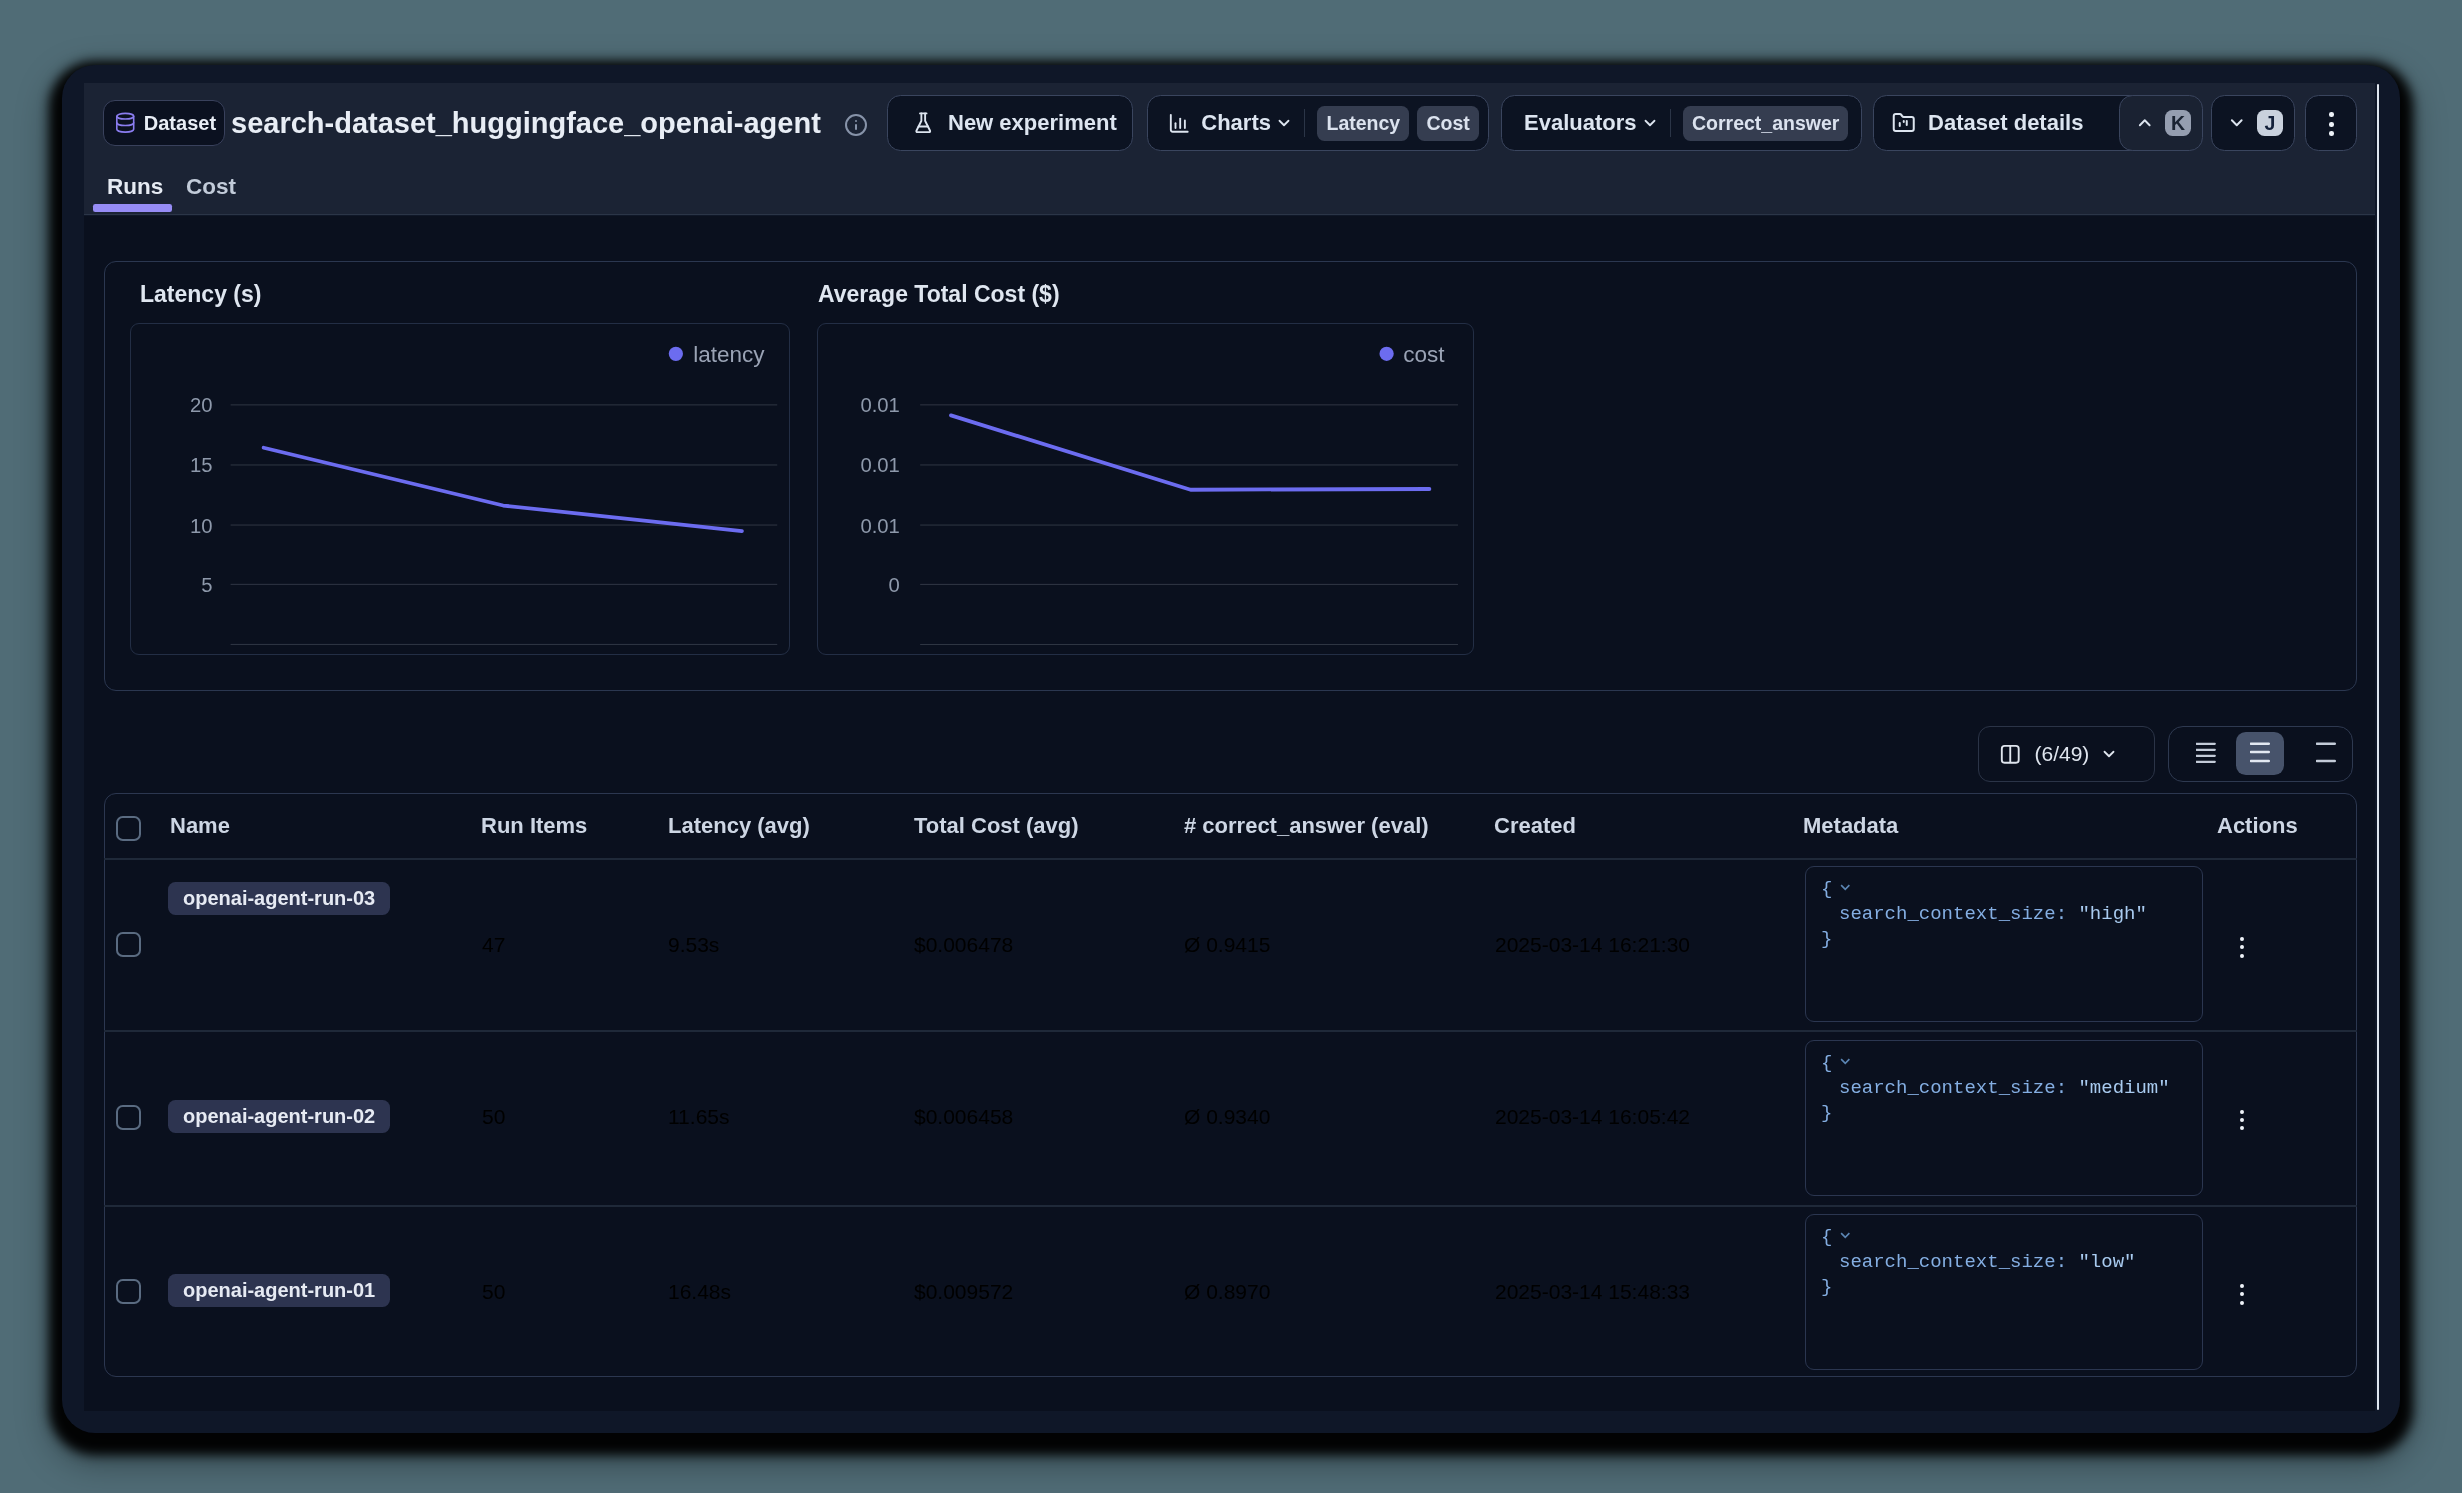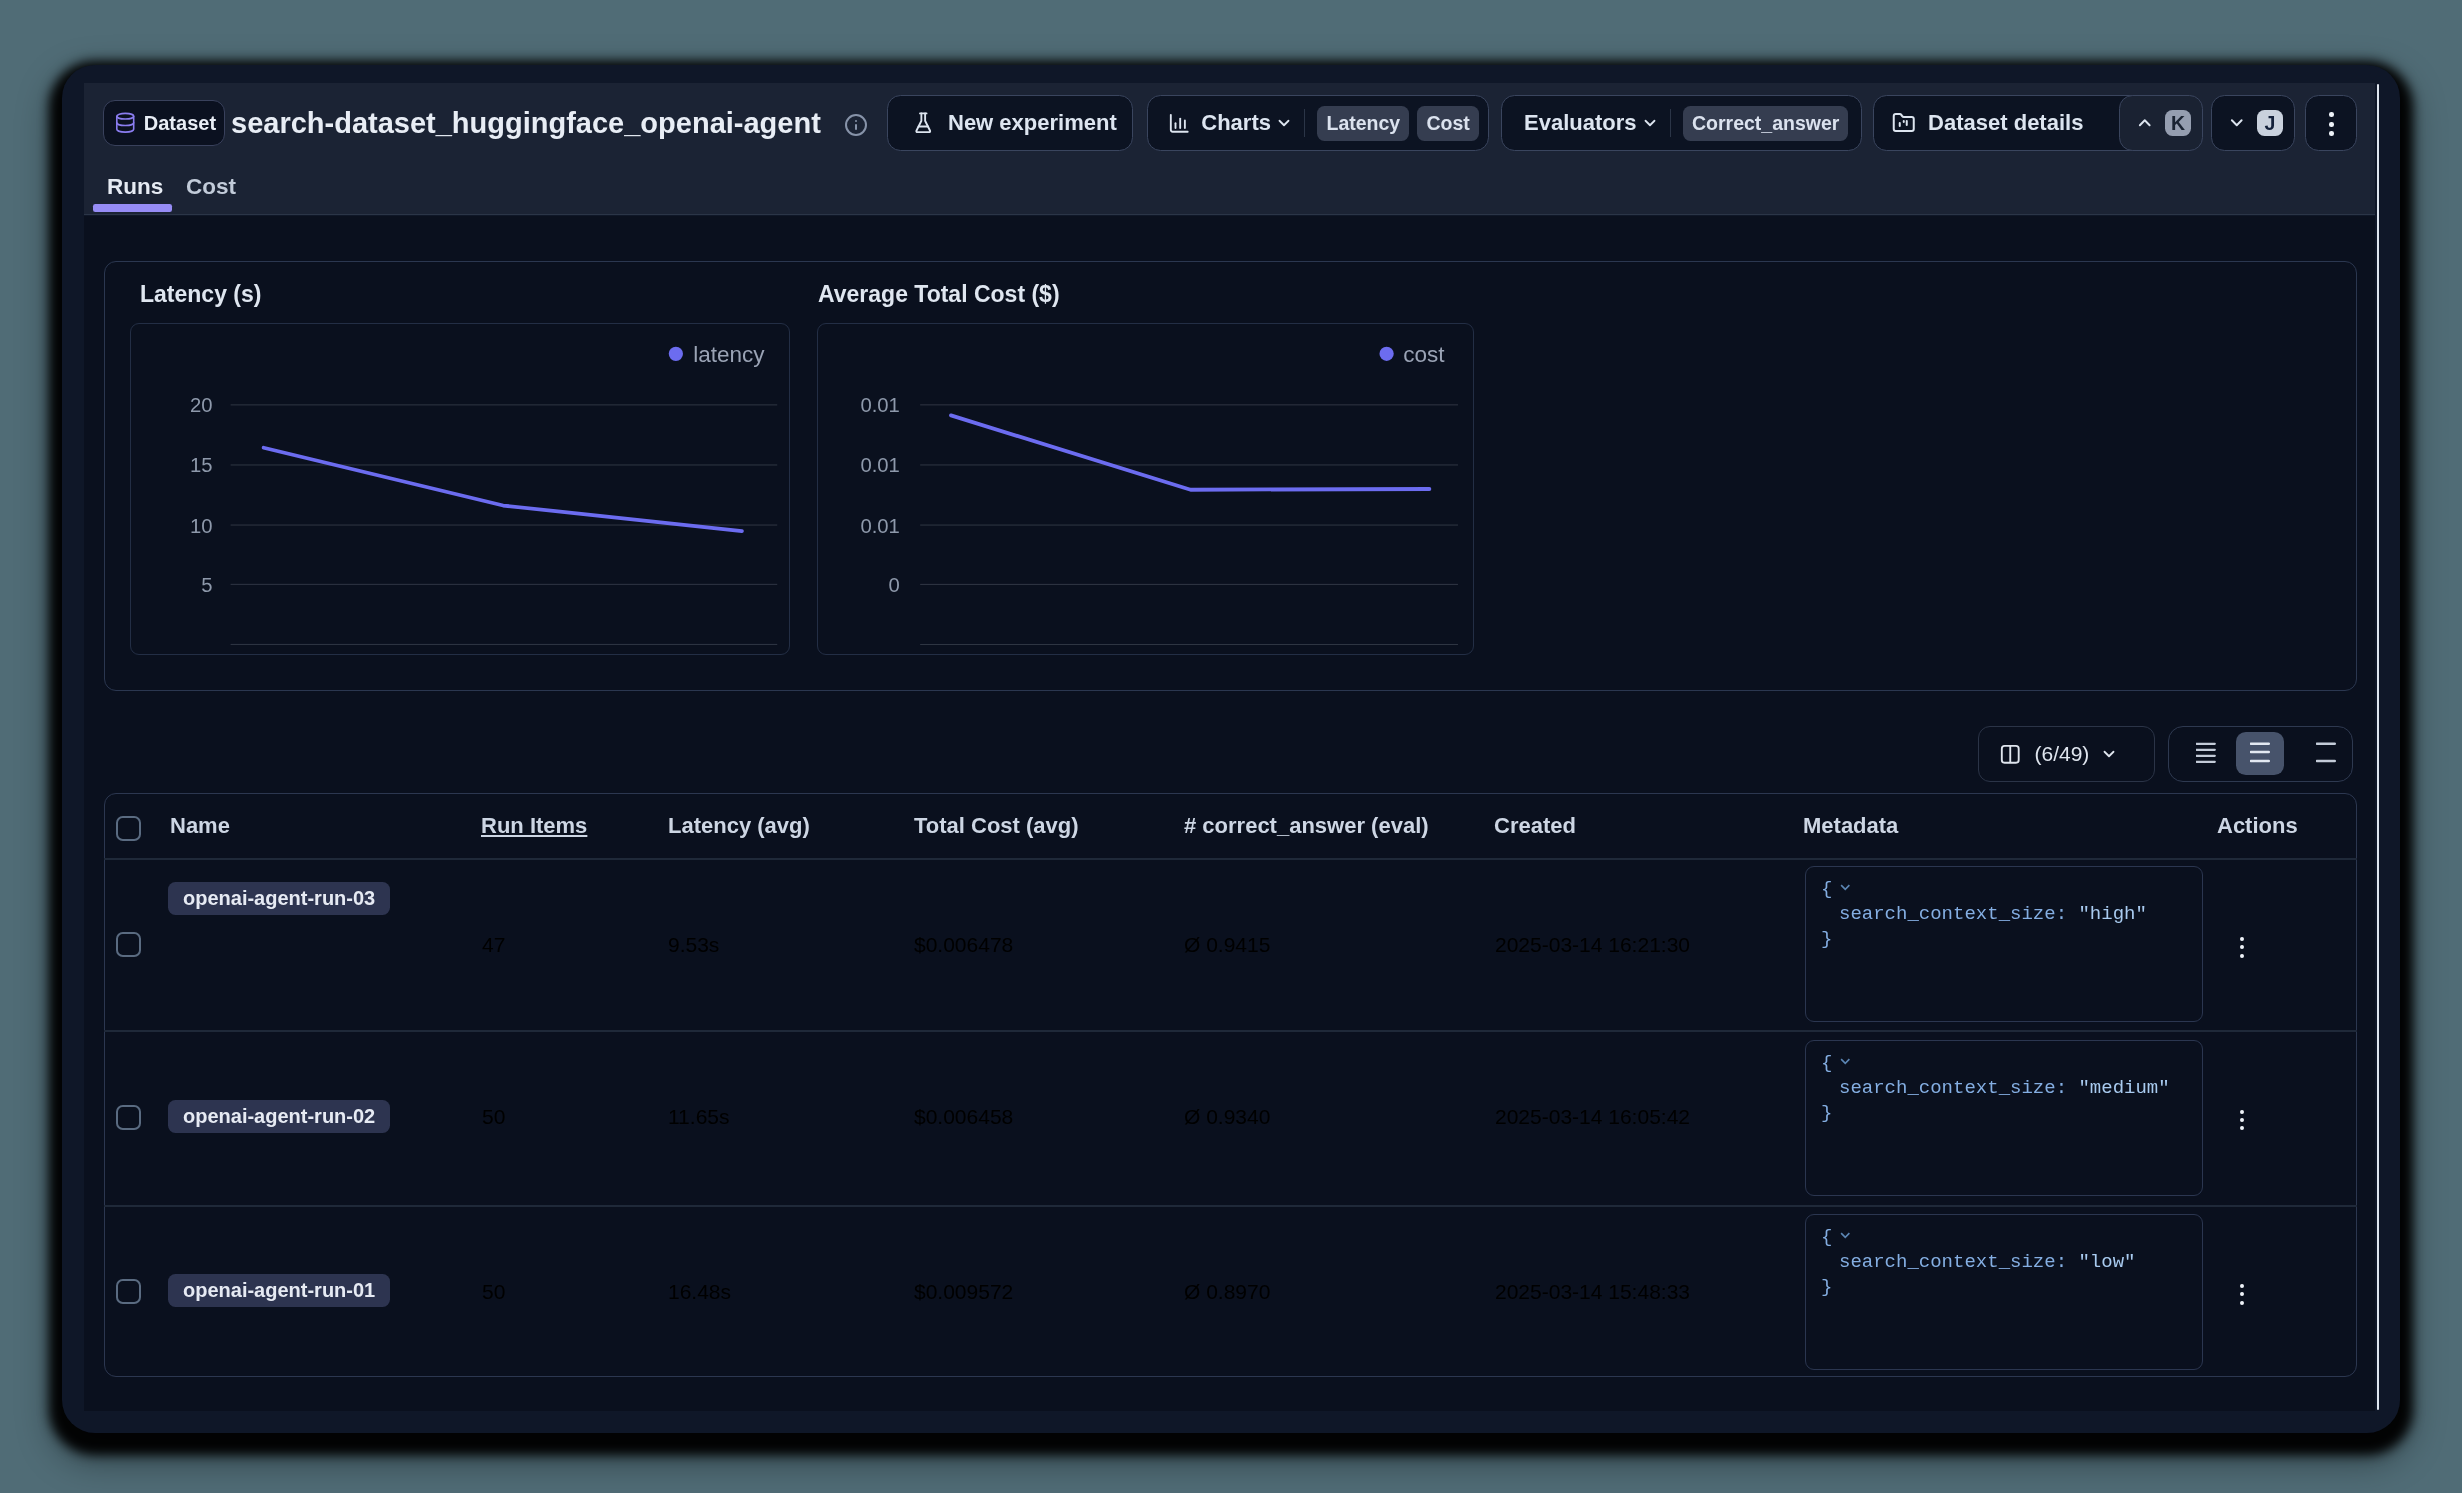--- a/index.html
+++ b/index.html
@@ -212,21 +212,21 @@
   </g>
 </svg>
 
 <div class="abs panel" style="left:104px; top:793px; width:2253px; height:584px; border-color:#2c3750;"></div>
 <div class="rowline" style="top:858px;"></div>
 <div class="rowline" style="top:1030px;"></div>
 <div class="rowline" style="top:1205px;"></div>
 
 <div class="checkbox" style="left:116px; top:816px;"></div>
 <div class="th" style="left:170px; top:813px;">Name</div>
-<div class="th" style="left:481px; top:813px;text-decoration:underline;">Run Items</div>
+<div class="th" style="left:481px; top:813px;">Run Items</div>
 <div class="th" style="left:668px; top:813px;">Latency (avg)</div>
 <div class="th" style="left:914px; top:813px;">Total Cost (avg)</div>
 <div class="th" style="left:1184px; top:813px;"># correct_answer (eval)</div>
 <div class="th" style="left:1494px; top:813px;">Created</div>
 <div class="th" style="left:1803px; top:813px;">Metadata</div>
 <div class="th" style="left:2217px; top:813px;">Actions</div>
 
 <div class="checkbox" style="left:116px; top:932px;"></div>
 <div class="namechip" style="left:168px; top:882px;">openai-agent-run-03</div>
 <div class="td" style="left:482px; top:933px;">47</div>

